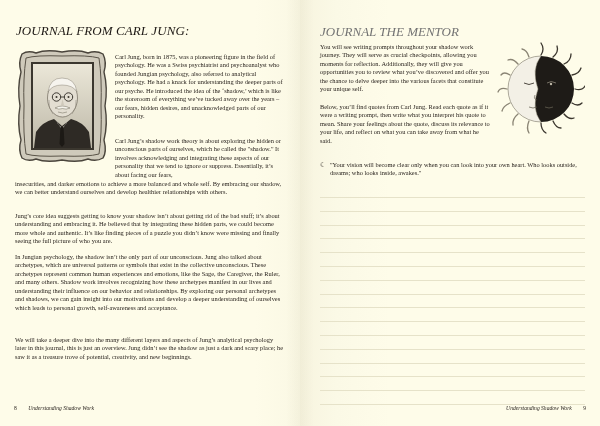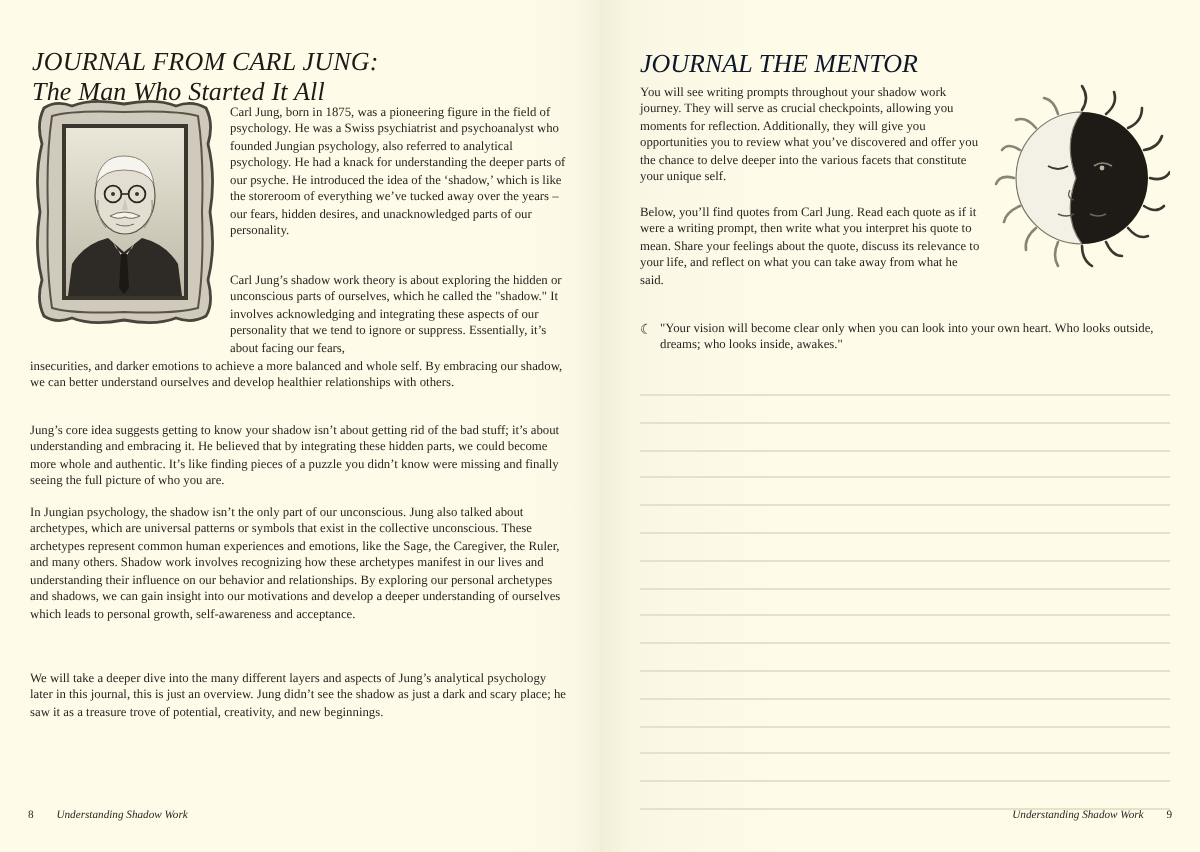--- a/index.html
+++ b/index.html
@@ -18,21 +18,21 @@
     .portrait { position: absolute; left: 16px; top: 48px; width: 93px; height: 116px; }
 
     .body-text { position: absolute; font-size: 6.4px; line-height: 8.45px; color: #2b2520; }
     .p-left-1 { left: 115px; top: 53px; width: 172px; }
     .p-left-2 { left: 115px; top: 137px; width: 172px; }
     .p-left-2b { left: 15px; top: 180px; width: 270px; }
     .p-left-3 { left: 15px; top: 212px; width: 270px; }
     .p-left-4 { left: 15px; top: 253px; width: 270px; }
     .p-left-5 { left: 15px; top: 336px; width: 270px; }
 
-    .right-title { position: absolute; left: 320px; top: 24px; font-style: italic; font-size: 13px; line-height: 15px; color: #0f172a; }
+    .right-title { position: absolute; left: 320px; top: 24px; font-style: italic; font-size: 13px; line-height: 15px; color: #737373; }
     .p-right-1 { left: 320px; top: 43px; width: 172px; }
     .p-right-2 { left: 320px; top: 103px; width: 172px; }
     .sunmoon { position: absolute; left: 497px; top: 40px; width: 88px; height: 98px; }
 
     .quote-row { position: absolute; left: 320px; top: 161px; width: 270px; display: flex; }
     .quote-icon { font-size: 7px; width: 10px; line-height: 8.45px; color: #2b2520; }
     .quote-text { font-size: 6.4px; line-height: 8.45px; width: 258px; }
 
     .lines { position: absolute; left: 320px; top: 197px; width: 265px; }
     .line { height: 1px; background: #e6e2c9; margin-bottom: 12.8px; }
@@ -44,21 +44,20 @@
     .footer-right .num { margin-left: 10px; }
     .footer .label { font-style: italic; }
   </style>
 </head>
 <body>
 
 <div class="spread">
   <div class="page page-left">
     <div class="title">
       <span class="t1">JOURNAL FROM CARL JUNG:</span>
-      <span class="t2">The Man Who Started It All</span>
     </div>
 
     <div class="portrait">
       <svg width="93" height="116" viewBox="0 0 93 116">
         <defs>
           <linearGradient id="bg1" x1="0" y1="0" x2="0" y2="1">
             <stop offset="0" stop-color="#ebe7d8"></stop>
             <stop offset="1" stop-color="#bdb8a8"></stop>
           </linearGradient>
         </defs>

